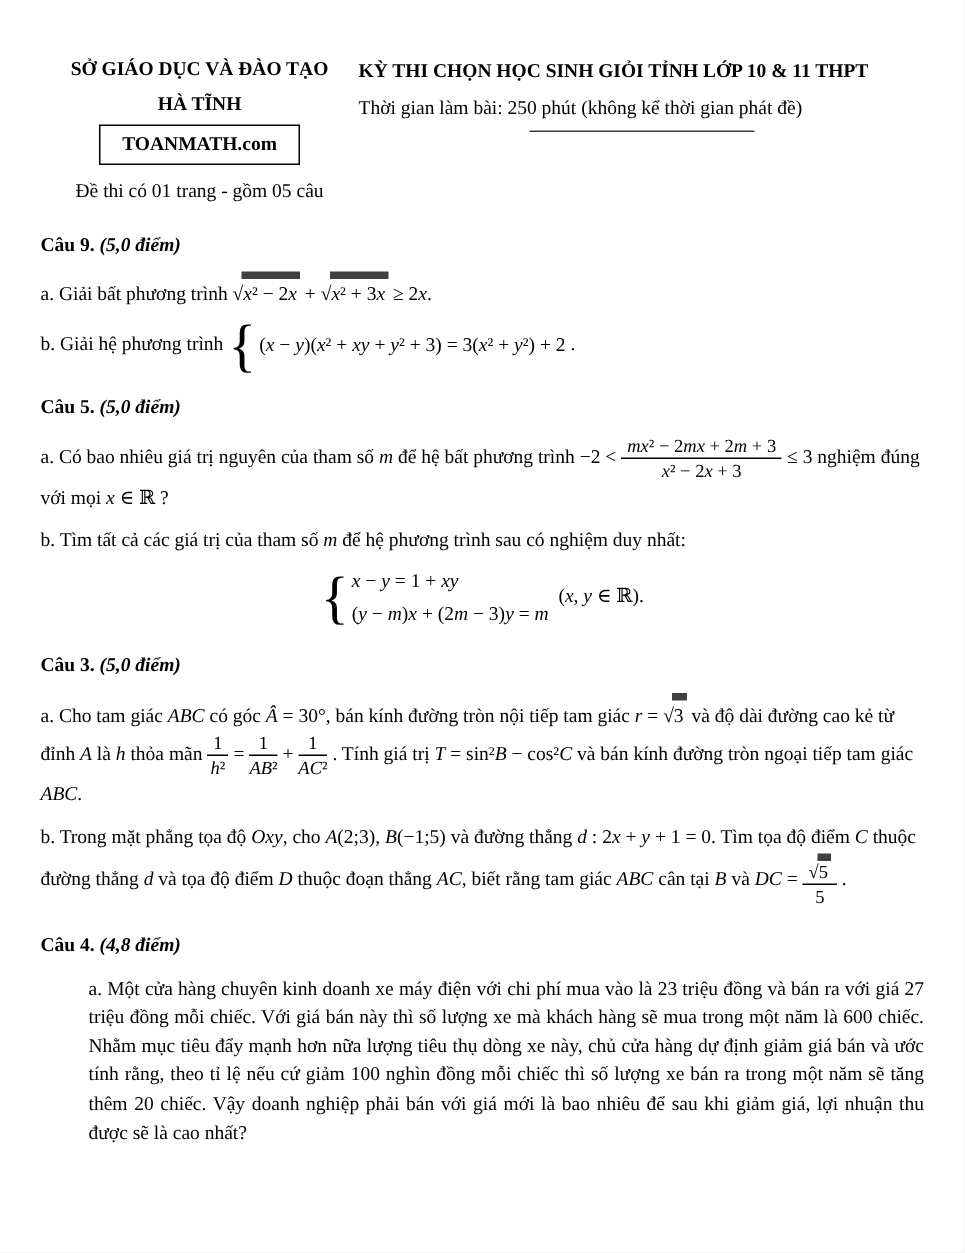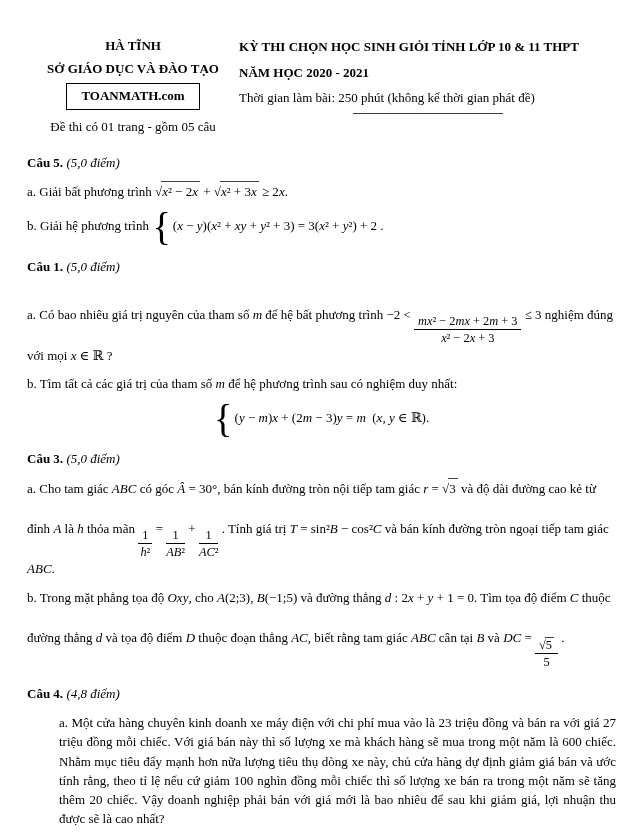--- a/index.html
+++ b/index.html
@@ -20,82 +20,82 @@
     padding:2px 14px; margin:2px auto 6px auto;
   }
   .hl-note { line-height:1.7; }
   .hr-line { font-weight:bold; line-height:2.0; }
   .hr-time { line-height:1.6; margin-top:2px; }
   .time-rule { width:150px; border-top:1.5px solid #3a3a3a; margin:4px auto 0 auto; height:0; }
   
   .question { margin-top:15px; }
   .q-head { margin-bottom:4px; }
   .q-label { font-weight:bold; }
-  .q-points { font-style:italic; }
+  .q-points { font-style:italic;font-weight:bold; }
   .q-part { margin:8px 0; }
   .q-part.tight { line-height:1.48; text-align:justify;margin-left:32px; }
   .center-math { text-align:center; margin:8px 0 10px 0; }
   
-  .frac { display:inline-block; vertical-align:middle; text-align:center; line-height:1.15; font-size:0.95em;margin-top:28px; }
+  .frac { display:inline-block; vertical-align:middle; text-align:center; line-height:1.15; font-size:0.95em; }
   .frac > .num { display:block; border-bottom:1px solid #000; padding:0 4px 1px 4px; }
   .frac > .den { display:block; padding-top:1px; }
   .sqrt { display:inline-block; white-space:nowrap; }
   .sqrt .rs { display:inline-block; }
-  .sqrt .rb { display:inline-block; border-top:1px solid #404040; margin-left:-1px; padding:0 2px 0 1px; }
+  .sqrt .rb { display:inline-block; border-top:5px solid #404040; margin-left:-1px; padding:0 2px 0 1px; }
   .cases { display:inline-flex; align-items:center; vertical-align:middle; text-align:left; }
   .cases > .brace { font-size:3.0em; line-height:0.8; font-weight:400; margin-right:2px; }
   .cases > .rows { display:inline-flex; flex-direction:column; gap:5px; line-height:1.3; }
   i { font-style:italic; }
 </style>
 </head>
 <body>
 
 <div class="page">
 
   <div class="header">
     <div class="header-left">
+      <div class="hl-line">SỞ GIÁO DỤC VÀ ĐÀO TẠO</div>
       <div class="hl-line">HÀ TĨNH</div>
-      <div class="hl-line">SỞ GIÁO DỤC VÀ ĐÀO TẠO</div>
       <div>
         <span class="hl-box">TOANMATH.com</span>
       </div>
       <div class="hl-note">Đề thi có 01 trang - gồm 05 câu</div>
     </div>
     <div class="header-right">
       <div class="hr-line">KỲ THI CHỌN HỌC SINH GIỎI TỈNH LỚP 10 &amp; 11 THPT</div>
-      <div class="hr-line">NĂM HỌC 2020 - 2021</div>
       <div class="hr-time">Thời gian làm bài: 250 phút (không kể thời gian phát đề)</div>
       <div class="time-rule"></div>
     </div>
   </div>
 
   <div class="question">
     <p class="q-head">
-      <span class="q-label">Câu 5.</span>
+      <span class="q-label">Câu 9.</span>
       <span class="q-points">(5,0 điểm)</span>
     </p>
     <p class="q-part">a. Giải bất phương trình <span class="sqrt"><span class="rs">√</span><span class="rb"><i>x</i>² − 2<i>x</i></span></span> + <span class="sqrt"><span class="rs">√</span><span class="rb"><i>x</i>² + 3<i>x</i></span></span> ≥ 2<i>x</i>.</p>
     <p class="q-part">b. Giải hệ phương trình <span class="cases">
           <span class="brace">{</span>
           <span class="rows">
             <span>(<i>x</i> − <i>y</i>)(<i>x</i>² + <i>xy</i> + <i>y</i>² + 3) = 3(<i>x</i>² + <i>y</i>²) + 2</span>
           </span>
         </span> .</p>
   </div>
 
   <div class="question">
     <p class="q-head">
-      <span class="q-label">Câu 1.</span>
+      <span class="q-label">Câu 5.</span>
       <span class="q-points">(5,0 điểm)</span>
     </p>
     <p class="q-part">a. Có bao nhiêu giá trị nguyên của tham số <i>m</i> để hệ bất phương trình −2 &lt; <span class="frac"><span class="num"><i>mx</i>² − 2<i>mx</i> + 2<i>m</i> + 3</span><span class="den"><i>x</i>² − 2<i>x</i> + 3</span></span> ≤ 3 nghiệm đúng với mọi <i>x</i> ∈ ℝ ?</p>
     <p class="q-part">b. Tìm tất cả các giá trị của tham số <i>m</i> để hệ phương trình sau có nghiệm duy nhất:</p>
     <div class="center-math"><span class="cases">
           <span class="brace">{</span>
           <span class="rows">
+            <span><i>x</i> − <i>y</i> = 1 + <i>xy</i></span>
             <span>(<i>y</i> − <i>m</i>)<i>x</i> + (2<i>m</i> − 3)<i>y</i> = <i>m</i></span>
           </span>
         </span>&nbsp; (<i>x</i>, <i>y</i> ∈ ℝ).</div>
   </div>
 
   <div class="question">
     <p class="q-head">
       <span class="q-label">Câu 3.</span>
       <span class="q-points">(5,0 điểm)</span>
     </p>

